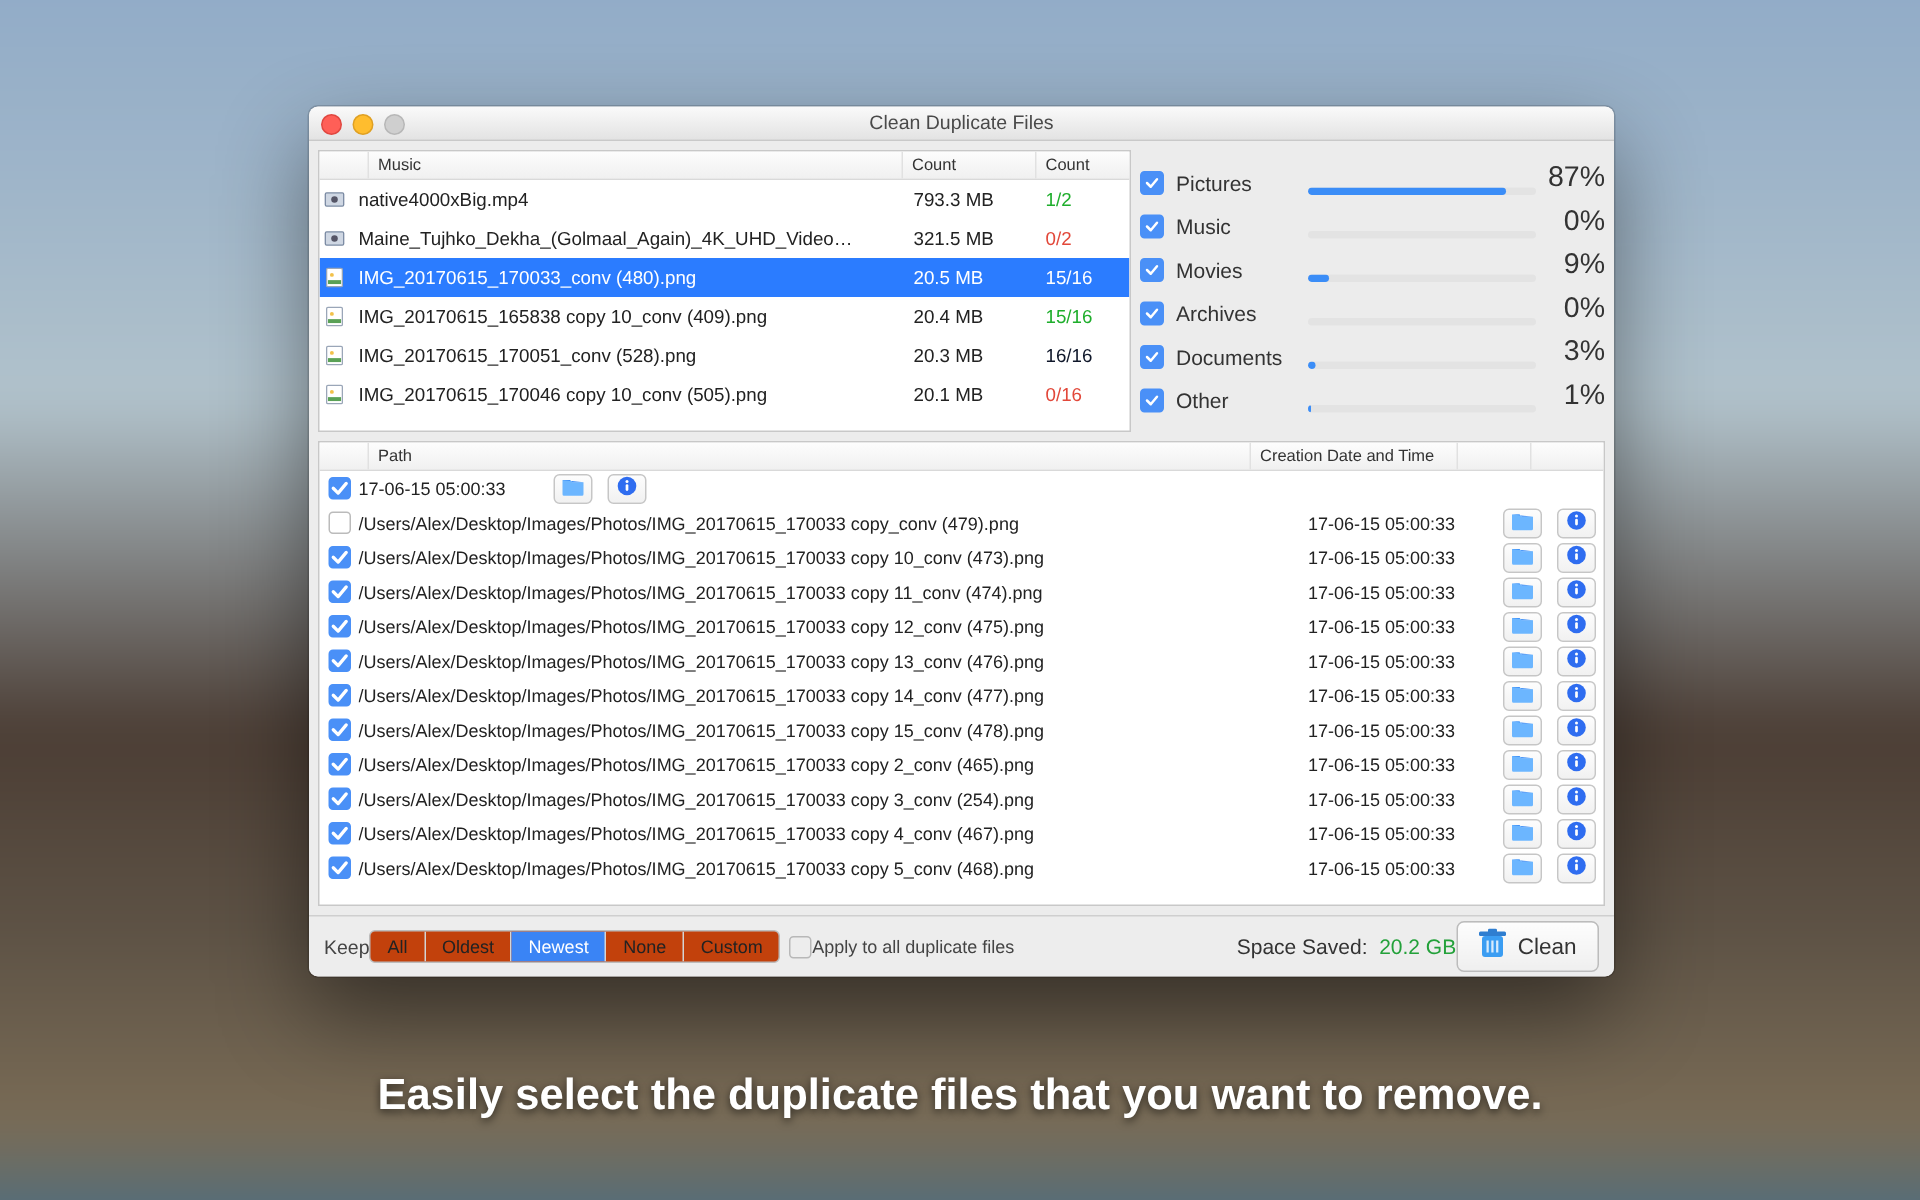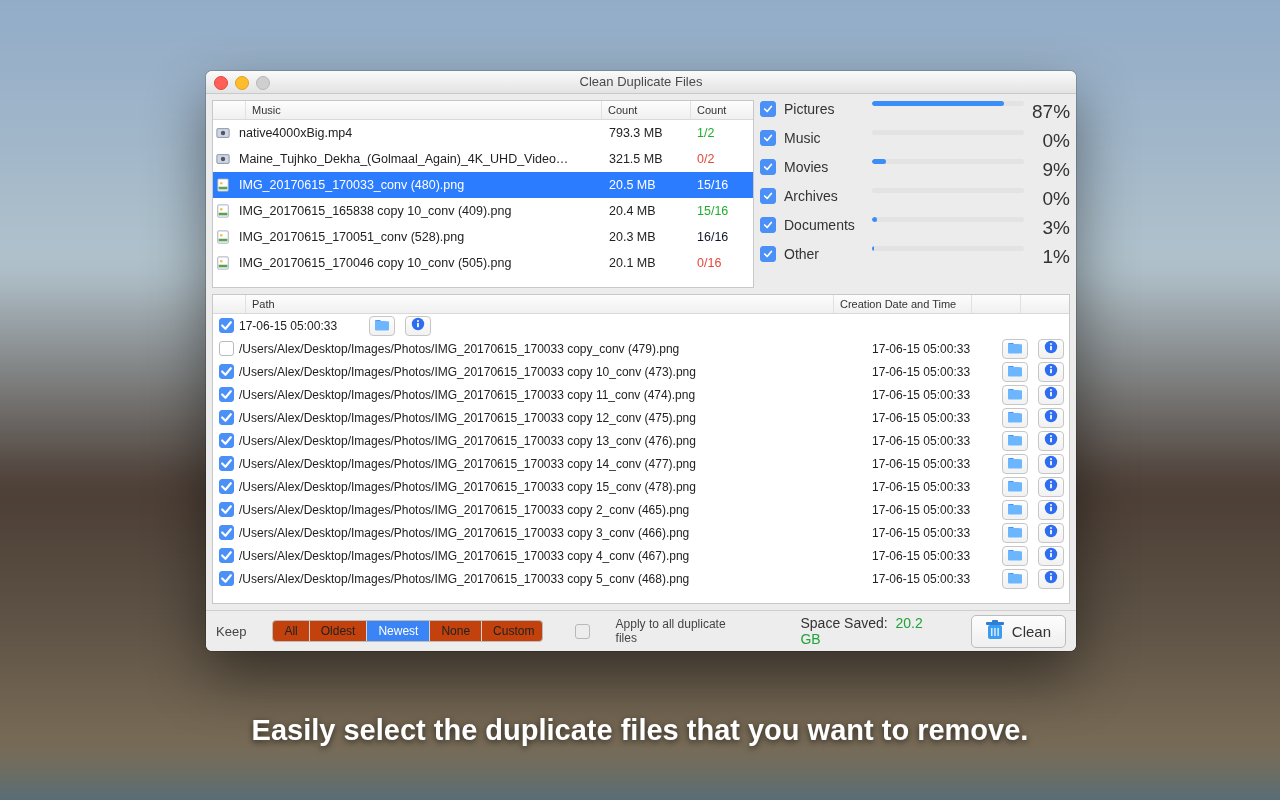--- a/index.html
+++ b/index.html
@@ -23,21 +23,21 @@
 .frow{display:flex;align-items:center;height:26px;font-size:12.5px}
 .frow.sel{background:#2b7cff;color:#fff}
 .frow .ic{width:20px;text-align:center}
 .frow .ic svg{width:14px;height:14px;vertical-align:middle}
 .frow .nm{flex:1;white-space:nowrap;overflow:hidden;text-overflow:ellipsis;padding:0 6px}
 .frow .sz{width:76px;padding:0 6px}
 .frow .ct{width:50px;padding:0 6px}
 .ct.green{color:#1fae2c}.ct.red{color:#e2483a}.ct.yellow{color:#0f172a}
 .frow.sel .ct{color:#fff!important}
 .cats{flex:1;padding-top:1px}
-.cats-row{display:flex;align-items:flex-start;height:29px;gap:8px}
+.cats-row{display:flex;align-items:flex-end;height:29px;gap:8px}
 .cb{width:14px;height:14px;border:1px solid #4a90f7;border-radius:3px;background:#4a90f7;display:flex;align-items:center;justify-content:center}
 .cb svg{width:10px;height:10px}
 .catlabel{width:80px;font-size:14px;color:#333}
 .bar{flex:1;height:5px;border-radius:3px;background:#e3e3e3;position:relative;overflow:hidden}
 .bar>span{position:absolute;left:0;top:0;bottom:0;background:#3b8df7;border-radius:3px}
 .pct{width:38px;text-align:right;font-size:19px;color:#333}
 .paths{margin:6px;background:#fff;border:1px solid #c8c8c8;flex:1;display:flex;flex-direction:column;overflow:hidden}
 .ph-cb{width:20px}
 .ph-path{flex:1}
 .ph-date{width:125px}
@@ -45,21 +45,21 @@
 .ph-btn.last{border-right:none!important}
 .paths-body{flex:1;overflow:hidden}
 .prow{display:flex;align-items:center;height:23px;font-size:12px}
 .prow .cbwrap{width:26px;display:flex;justify-content:center}
 .prow .cbwrap .pcb{width:13px;height:13px;border-radius:3px;border:1px solid #bbb;background:#fff;display:flex;align-items:center;justify-content:center}
 .prow .cbwrap .pcb.on{background:#4a90f7;border-color:#4a90f7}
 .prow .pth{flex:1;white-space:nowrap;overflow:hidden;text-overflow:ellipsis}
 .prow .dt{width:125px}
 .prow .btn{width:36px;display:flex;justify-content:center}
 .ibtn{width:24px;height:18px;border:1px solid #c6c6c6;border-radius:4px;background:linear-gradient(#fdfdfd,#f1f1f1);display:flex;align-items:center;justify-content:center}
-.footer{height:40px;display:flex;align-items:center;padding:0 10px;gap:26px;border-top:1px solid #cfcfcf;background:#ededed}
+.footer{height:40px;display:flex;align-items:center;padding:0 10px;gap:0;border-top:1px solid #cfcfcf;background:#ededed}
 .keeplabel{font-size:13px;color:#444}
 .seg{display:flex;border:1px solid #bcbcbc;border-radius:4px;overflow:hidden;background:#c2410c}
 .seg>div{padding:3px 11px;font-size:12px;border-right:1px solid #d4d4d4;cursor:default}
 .seg>div:last-child{border-right:none}
 .seg>div.on{background:#3a84f5;color:#fff}
 .smallcb{width:13px;height:13px;border:1px solid #b8b8b8;border-radius:3px;margin-left:6px}
 .applylabel{font-size:12px;color:#444}
 .spacer{flex:1}
 .saved{font-size:14px;color:#333}
 .saved b{font-weight:400;color:#23a13a}
@@ -483,21 +483,21 @@
           </div>
         </div>
         <div class="prow">
           <div class="cbwrap">
             <div class="pcb on">
               <svg viewBox="0 0 12 12">
                 <path d="M2 6 L5 9 L10 3" stroke="#fff" stroke-width="2" fill="none" stroke-linecap="round" stroke-linejoin="round"></path>
               </svg>
             </div>
           </div>
-          <div class="pth">/Users/Alex/Desktop/Images/Photos/IMG_20170615_170033 copy 3_conv (466).png</div>
+          <div class="pth">/Users/Alex/Desktop/Images/Photos/IMG_20170615_170033 copy 3_conv (254).png</div>
           <div class="dt">17-06-15 05:00:33</div>
           <div class="btn">
             <div class="ibtn">
               <span><svg width="16" height="13" viewBox="0 0 16 13">
                   <path d="M1 2 h5 l1.5 1.5 H15 v8 a1 1 0 0 1 -1 1 H2 a1 1 0 0 1 -1 -1 Z" fill="#6cb6ff"></path>
                   <path d="M1 2 h5 l1.5 1.5 H15" fill="#3b8df7"></path>
                 </svg></span>
             </div>
           </div>
           <div class="btn">

